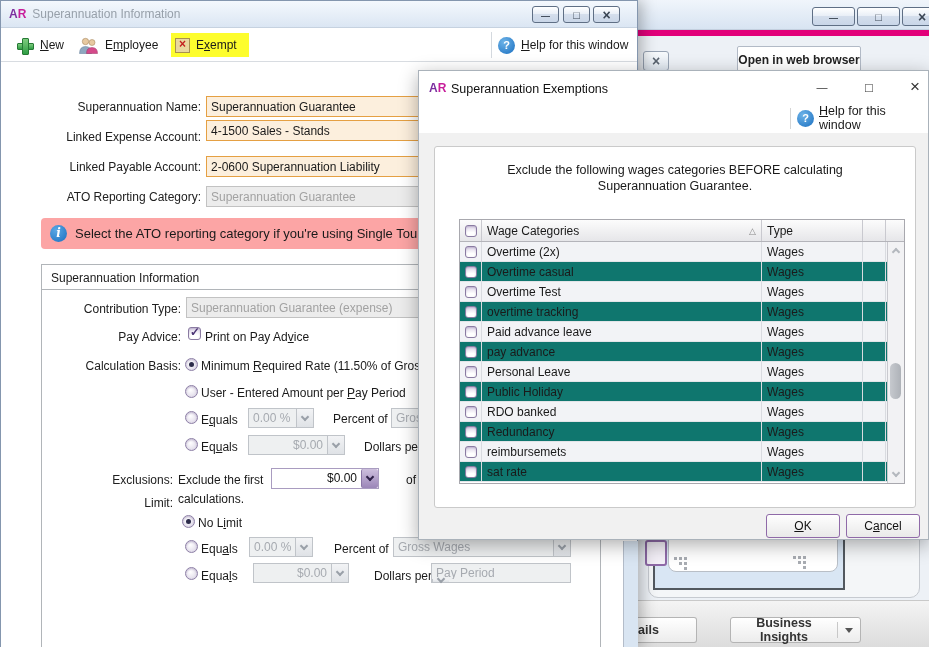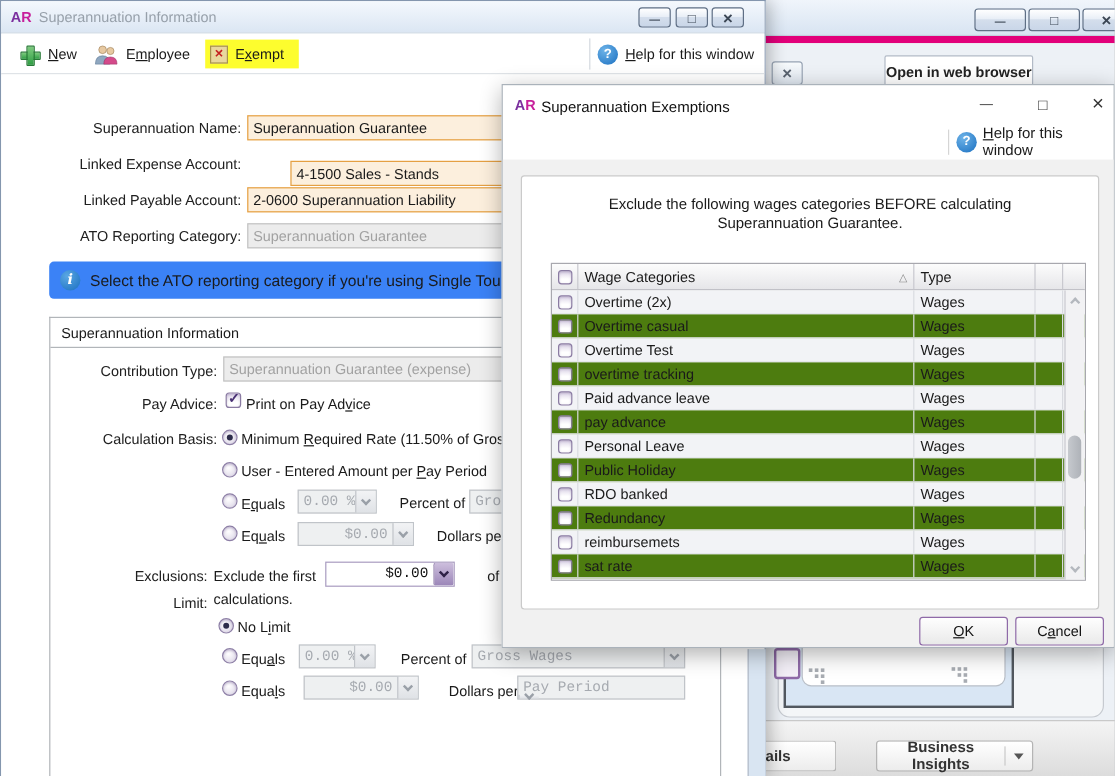--- a/index.html
+++ b/index.html
@@ -61,40 +61,40 @@
         color:#fff; font-weight:bold; font-size:11px; display:flex; align-items:center; justify-content:center; flex:none; }
   .help-icon::before { content:"?"; }
   .iw-content { left:0; top:61px; width:636px; height:586px; background:#fff; }
   .frame-band { left:622px; top:540px; width:15px; height:107px; background:#d9e5f2; border-left:1px solid #b3bcc9; }
 
   .flabel { width:195px; left:5px; text-align:right; color:#202020; }
   .ffield { left:205px; width:214px; height:21px; padding:2px 4px; line-height:16px; white-space:nowrap; overflow:hidden; }
   .orange { background:var(--field-bg,#fcefdd); border:1px solid var(--field-border,#e5a043); }
   .dis { background:#ececec; border:1px solid #c2c2c2; color:#a2a2a2; }
 
-  .infobar { left:40px; top:217px; width:562px; height:31px; background:#3b82f6; border-radius:4px; }
+  .infobar { left:40px; top:217px; width:562px; height:31px; background:#fca5a5; border-radius:4px; }
   .info-icon { position:absolute; left:9px; top:7px; width:17px; height:17px; border-radius:50%;
         background:radial-gradient(circle at 35% 30%, #5aa7e4, #1a6fc0); color:#fff; text-align:center; }
   .info-icon::before { content:"i"; font-family:"DejaVu Serif", serif; font-weight:bold; font-style:italic; font-size:12px; line-height:16px; }
   .info-text { position:absolute; left:34px; top:8px; font-size:13px; width:524px; white-space:nowrap; overflow:hidden; }
 
   .gbox { left:40px; top:263px; width:560px; height:384px; background:#fff; border:1px solid #b1b5b9; border-bottom:none; }
   .gbox-title { position:absolute; left:9px; top:6px; }
   .gbox-sep { position:absolute; left:0; top:24px; width:100%; border-bottom:1px solid #b1b5b9; }
 
   .slabel { text-align:right; width:150px; color:#202020; }
   .cbx { display:inline-block; width:13px; height:13px; border:1px solid #8a7ba2; border-radius:3px;
          background:linear-gradient(#ddd5e8,#ffffff 65%); box-shadow:inset 0 1px 2px rgba(120,100,150,.35); position:relative; }
   .cbx.checked::before { content:"✓"; position:absolute; left:1px; top:-3px; color:#4a3274; font-weight:bold; font-size:12px; }
   .radio { width:13px; height:13px; border:1px solid #8d7fa6; border-radius:50%;
            background:radial-gradient(circle at 40% 35%, #ffffff, #d9d2e4); box-shadow:inset 0 1px 2px rgba(120,100,150,.4); }
   .radio.sel::before { content:""; position:absolute; left:3px; top:3px; width:5px; height:5px; border-radius:50%; background:#2c2c4a; }
 
   .combo { height:20px; display:flex; align-items:stretch; border:1px solid #c0c4c9; background:#eef0f1; }
-  .combo .val { flex:1; color:#a6aab0; padding:2px 4px; white-space:nowrap; overflow:hidden;font-family:Liberation Mono, monospace; }
+  .combo .val { flex:1; color:#a6aab0; padding:2px 4px; white-space:nowrap; overflow:hidden; }
   .combo .val.right { text-align:right; }
   .combo .cbtn { width:17px; border-left:1px solid #c0c4c9; background:linear-gradient(#f2f3f5,#dfe2e6);
                  display:flex; align-items:center; justify-content:center; }
   .chev { width:6px; height:6px; border-right:2px solid #9aa0a8; border-bottom:2px solid #9aa0a8; transform:rotate(45deg); margin-top:-3px; }
   .combo.enabled { background:#fff; border-color:#a99cc0; }
   .combo.enabled .val { color:#111; }
   .combo.enabled .cbtn { background:linear-gradient(#cdbfdd,#9b86b8); border-left:1px solid #8a76a6; border-radius:2px; }
   .combo.enabled .chev { border-color:#2e2147; }
   .stext { white-space:nowrap; }
 
@@ -116,21 +116,21 @@
   .xtable { left:24px; top:72px; width:446px; height:265px; border:1px solid #a8a8ae; background:#fff; }
   .thead { display:flex; height:22px; background:linear-gradient(#fcfcfc,#e6e6e9); border-bottom:1px solid #b4b4ba; }
   .th { border-right:1px solid #c9c9cf; display:flex; align-items:center; padding:0 5px; }
   .th.cbcol, .tcell.cbcol { width:22px; justify-content:center; padding:0; }
   .th.wagecol, .tcell.wagecol { width:280px; }
   .th.typecol, .tcell.typecol { width:101px; }
   .th.extracol, .tcell.extracol { width:23px; }
   .th.scrollcol { width:18px; border-right:none; }
   .sort-icon { margin-left:auto; color:#8a8a8a; font-size:9px; }
   .sort-icon::before { content:"△"; }
-  .trow { display:flex; height:20px; border-bottom:1px solid #e2e4e8; background:#4d7c0f; }
+  .trow { display:flex; height:20px; border-bottom:1px solid #e2e4e8; background:#0f766e; }
   .trow.alt { background:#f2f3f6; }
   .tcell { border-right:1px solid #d9dbe0; padding:0 5px; display:flex; align-items:center; white-space:nowrap; overflow:hidden; }
   .trow .cbx, .thead .cbx { width:12px; height:12px; }
   .vscroll { position:absolute; right:0; top:22px; width:17px; height:241px; background:#f2f2f4; border-left:1px solid #c9c9cf; }
   .sarr { position:absolute; left:0; width:100%; height:16px; display:flex; align-items:center; justify-content:center; cursor:pointer; }
   .sarr.up { top:0; } .sarr.down { bottom:0; }
   .chev-u { width:6px; height:6px; border-left:2px solid #b4b8be; border-top:2px solid #b4b8be; transform:rotate(45deg); margin-top:4px; }
   .chev-d { width:6px; height:6px; border-left:2px solid #b4b8be; border-top:2px solid #b4b8be; transform:rotate(225deg); margin-bottom:4px; }
   .sthumb { position:absolute; left:2px; width:11px; top:121px; height:36px; background:linear-gradient(90deg,#c6c9ce,#aeb2b8); border-radius:6px; cursor:grab; }
   .pbtn { position:absolute; top:443px; width:74px; height:24px; background:linear-gradient(#fefefe,#e9e9e9);
@@ -211,21 +211,21 @@
         <span><u>H</u>elp for this window</span>
       </div>
     </div>
 
     <div class="abs iw-content"></div>
 
     
     <div class="abs flabel" style="top:99px;">Superannuation Name:</div>
     <div class="abs ffield orange" style="top:95px;">Superannuation Guarantee</div>
     <div class="abs flabel" style="top:129px;">Linked Expense Account:</div>
-    <div class="abs ffield orange" style="top:133px;margin-left:36px;">4-1500 Sales - Stands</div>
+    <div class="abs ffield orange" style="top:119px;">4-1500 Sales - Stands</div>
     <div class="abs flabel" style="top:159px;">Linked Payable Account:</div>
     <div class="abs ffield orange" style="top:155px;">2-0600 Superannuation Liability</div>
     <div class="abs flabel" style="top:189px;">ATO Reporting Category:</div>
     <div class="abs ffield dis" style="top:185px;">Superannuation Guarantee</div>
 
     
     <div class="abs infobar">
       <span class="info-icon"></span>
       <span class="info-text">Select the ATO reporting category if you're using Single Tou</span>
     </div>

